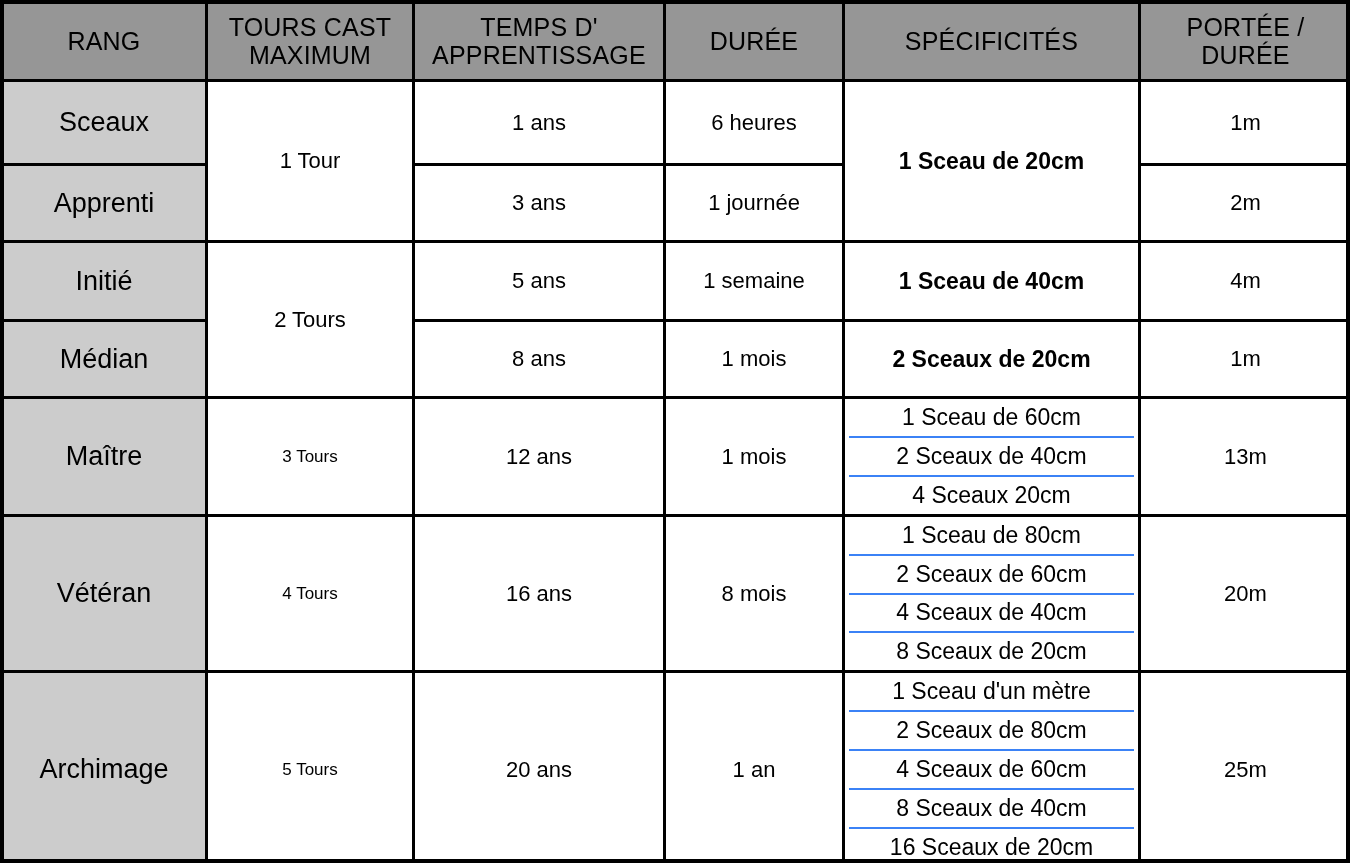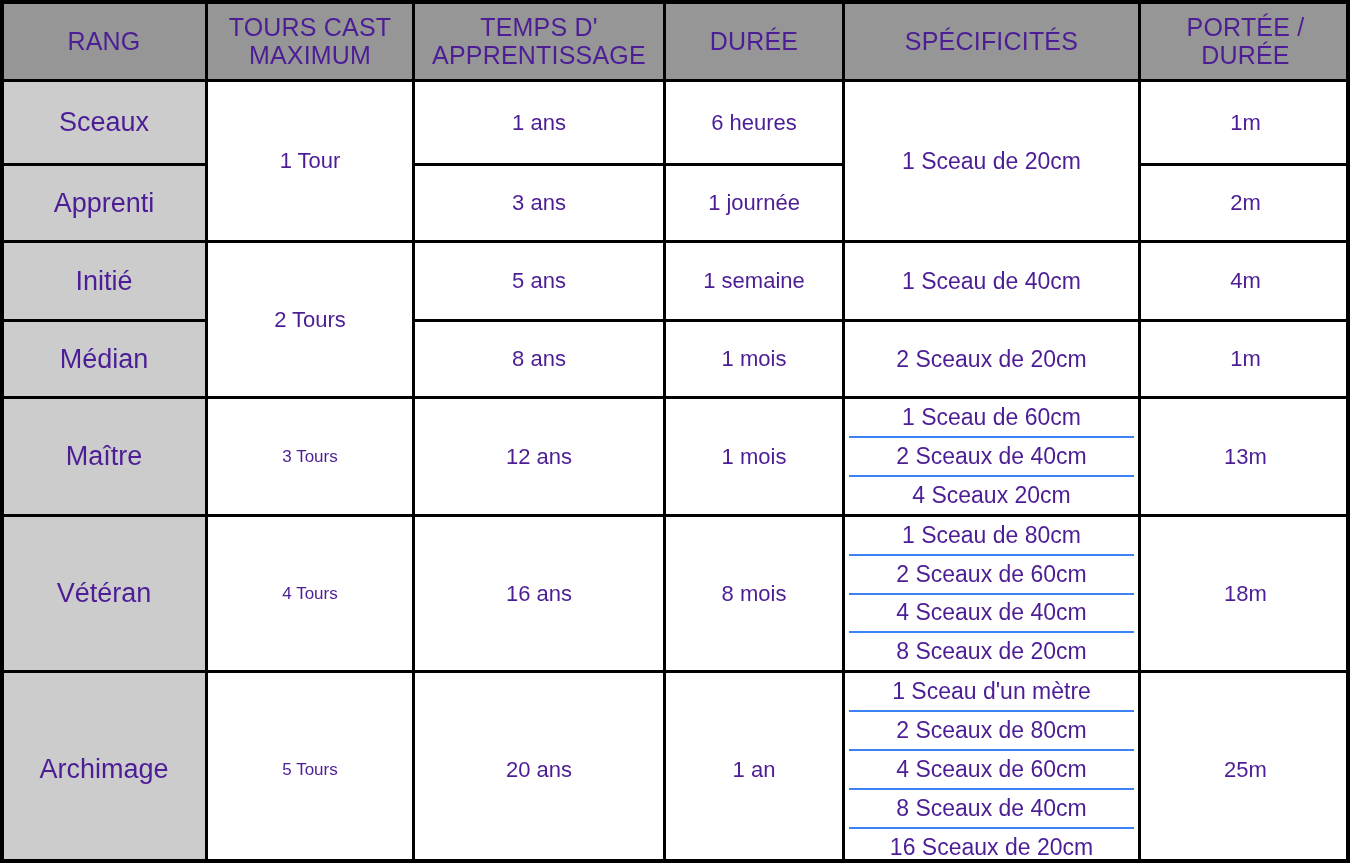--- a/index.html
+++ b/index.html
@@ -36,21 +36,21 @@
     height: 863px;
     position: absolute;
     left: 0;
     top: 0;
   }
   table.grid td, table.grid th {
     border: 3px solid #000000;
     padding: 0 4px;
     text-align: center;
     vertical-align: middle;
-    color: #4c1d95;
+    color: #000000;
     background: #ffffff;
     font-weight: normal;
     overflow: hidden;
   }
   
   .hdr {
     background: #969696 !important;
     font-size: 25px;
     line-height: 1.12;
     height: 76px;
@@ -88,20 +88,21 @@
     font-size: 23px;
     border-bottom: 2px solid #3b82f6;
     box-sizing: border-box;
     padding: 0 4px;
   }
   .spec-item:last-child {
     border-bottom: none;
   }
   .spec-single {
     border-bottom: none;
+    font-weight: bold;
   }
   .w-rang   { width: 205px; }
   .w-tours  { width: 207px; }
   .w-temps  { width: 251px; }
   .w-duree  { width: 179px; }
   .w-spec   { width: 296px; }
   .w-portee { width: 212px; }
 </style>
 </head>
 <body>
@@ -206,21 +207,21 @@
         <td class="cell">16 ans</td>
         <td class="cell">8 mois</td>
         <td class="spec">
           <div class="spec-stack">
             <div class="spec-item">1 Sceau de 80cm</div>
             <div class="spec-item">2 Sceaux de 60cm</div>
             <div class="spec-item">4 Sceaux de 40cm</div>
             <div class="spec-item">8 Sceaux de 20cm</div>
           </div>
         </td>
-        <td class="cell">18m</td>
+        <td class="cell">20m</td>
       </tr>
 
       <tr style="height:196px;">
         <td class="rank">Archimage</td>
         <td class="cell-sm">5 Tours</td>
         <td class="cell">20 ans</td>
         <td class="cell">1 an</td>
         <td class="spec">
           <div class="spec-stack">
             <div class="spec-item">1 Sceau d'un mètre</div>

